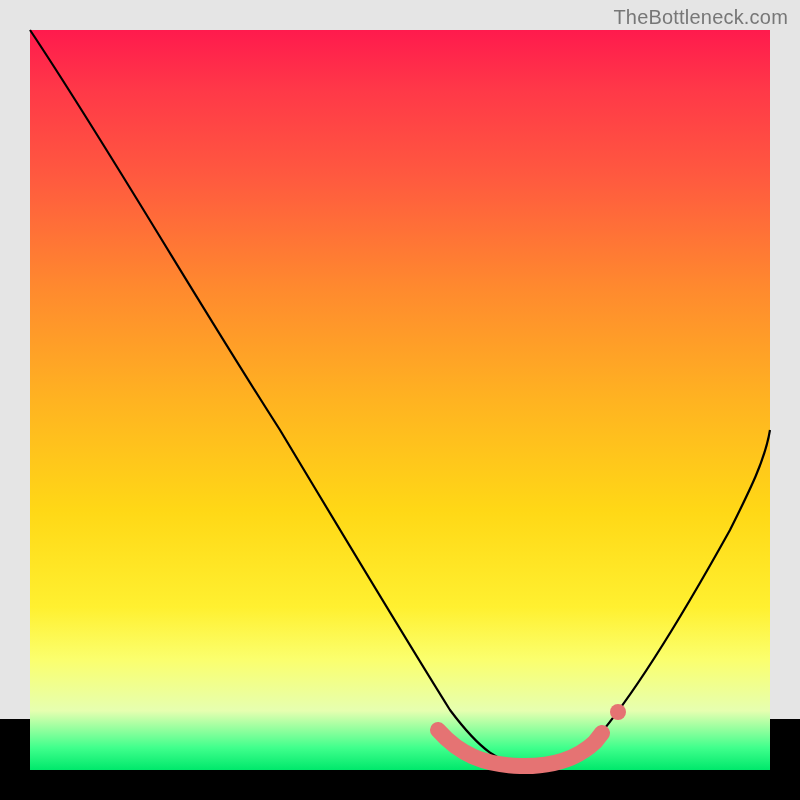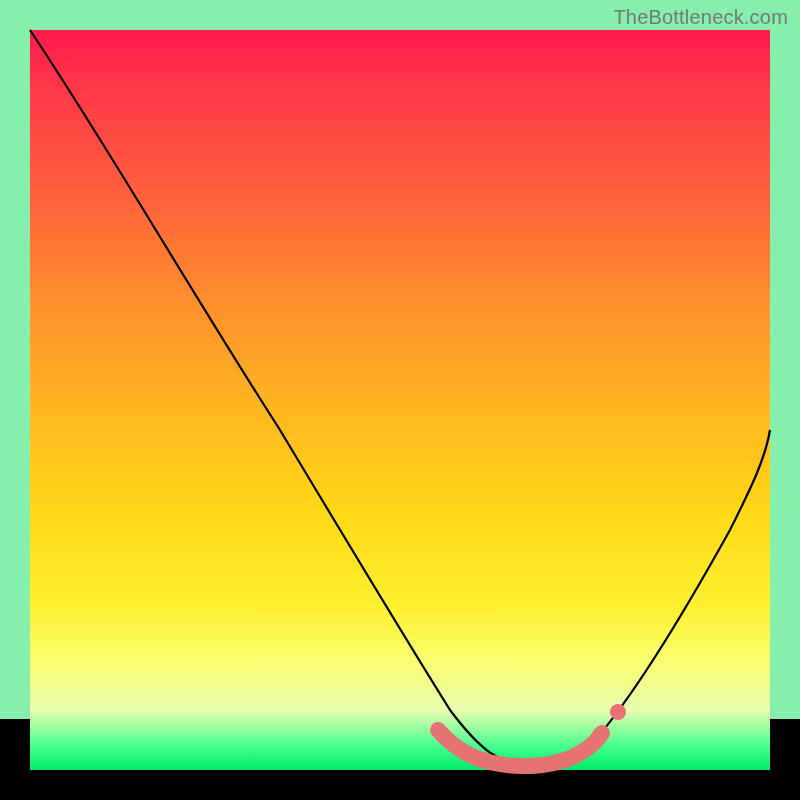--- a/index.html
+++ b/index.html
@@ -10,21 +10,21 @@
     background: #000;
     overflow: hidden;
     font-family: Arial, Helvetica, sans-serif;
   }
   .frame {
     position: absolute;
     left: 0;
     top: 0;
     width: 800px;
     height: 719px;
-    background: #86efac;
+    background: #e5e5e5;
   }
   .plot {
     position: absolute;
     left: 30px;
     top: 30px;
     width: 740px;
     height: 740px;
     
     background: linear-gradient(
       to bottom,

